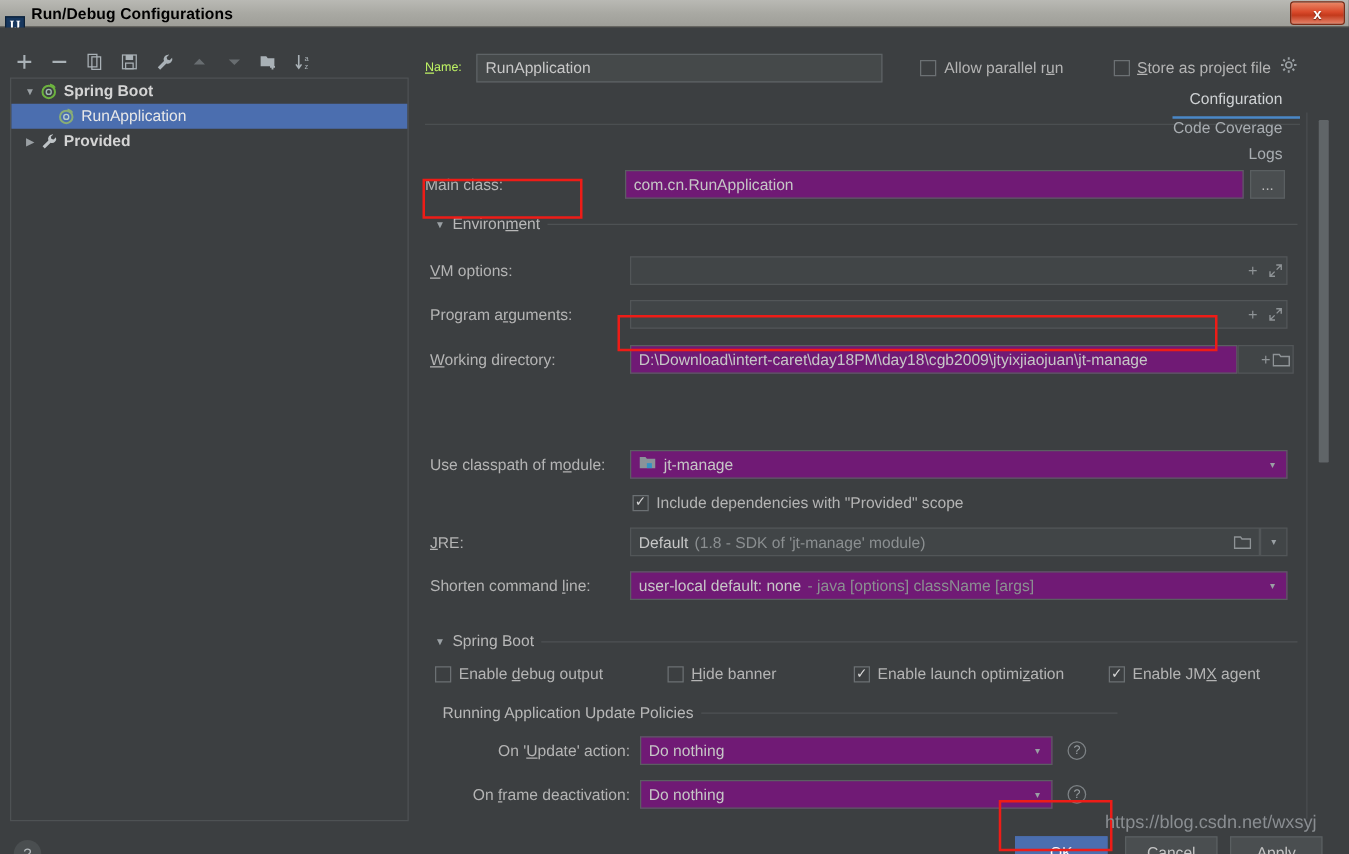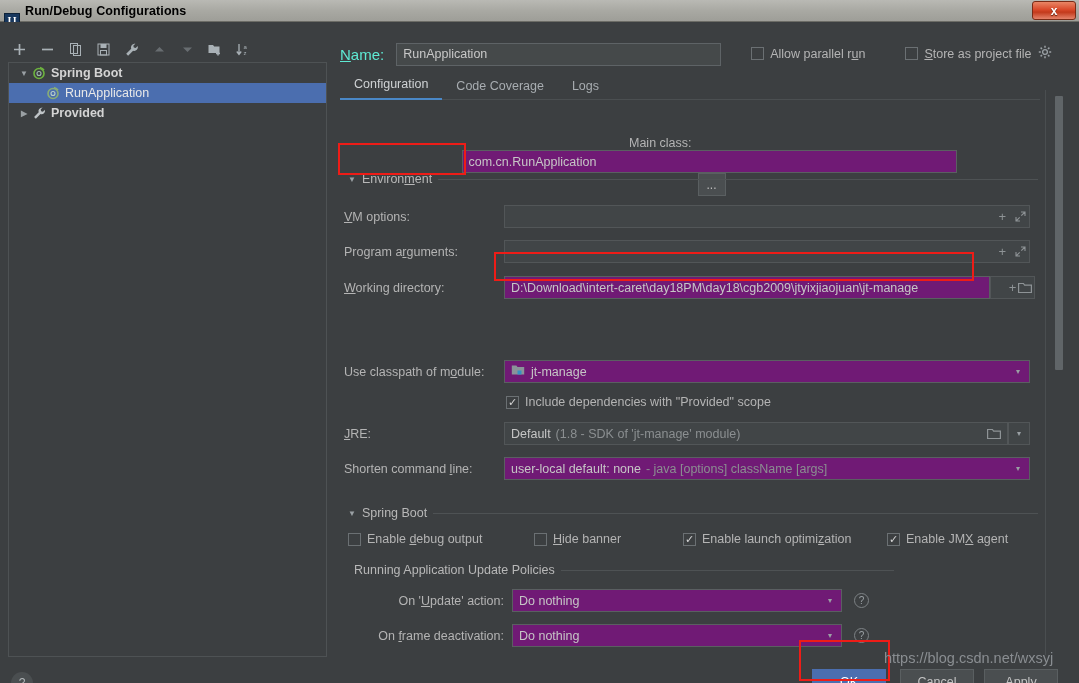--- a/index.html
+++ b/index.html
@@ -72,39 +72,39 @@
   .tree-ico { width: 16px; flex: 0 0 16px; margin-right: 4px; display: flex; align-items: center; justify-content: center; }
 
   
   #right-pane {
     position: absolute; left: 336px; top: 0; width: 743px; height: 620px;
   }
   #name-row {
     position: absolute; left: 4px; top: 20px; width: 735px; height: 24px;
     display: flex; align-items: center;
   }
-  .lbl { font-size: 15px; color: #5eead4; }
+  .lbl { font-size: 10px; color: #bef264; }
   .u { text-decoration: underline; }
   #name-input {
     margin-left: 12px; width: 325px; height: 23px;
     background: #45494a; border: 1px solid #5e6366;
     color: #c8c8c8; font-size: 12.5px; font-family: "Liberation Sans", sans-serif;
     padding: 0 6px; outline: none;
   }
-  .topcheck { display: flex; align-items: flex-start; font-size: 12.5px; color: #b4b4b4; }
+  .topcheck { display: flex; align-items: center; font-size: 12.5px; color: #b4b4b4; }
   .cb {
     width: 13px; height: 13px; border: 1px solid #6b7073; background: #3c3f41;
     margin-right: 6px; display: inline-flex; align-items: center; justify-content: center;
     font-size: 10px; color: #cfcfcf; line-height: 1;
   }
   .cb.checked::after { content: "\2713"; font-size: 11px; color: #d6d6d6; }
 
   #tabs {
     position: absolute; left: 4px; top: 50px; width: 700px; height: 28px;
-    display: flex; align-items: flex-end; gap: 0;
+    display: flex; align-items: flex-end; gap: 0; flex-direction: column;
   }
   .tab {
     font-size: 12.5px; color: #a8adb1; padding: 0 14px 7px 14px;
   }
   .tab.active { color: #cfd2d4; border-bottom: 2px solid #4a88c7; }
   #tab-underline {
     position: absolute; left: 4px; top: 77px; width: 700px; height: 1px; background: #4b4f51;
   }
 
   
@@ -297,21 +297,21 @@
 
     <div id="tab-underline"></div>
     <div id="tabs">
       <div class="tab active">Configuration</div>
       <div class="tab">Code Coverage</div>
       <div class="tab">Logs</div>
     </div>
 
     <div id="form">
 
-      <div class="row" style="left:23px; top:32px; width:700px;flex-direction:column;">
+      <div class="row" style="left:4px; top:32px; width:700px;">
         <span class="flabel" style="width:160px">Main class:</span>
         <span class="field" style="width:495px">com.cn.RunApplication</span>
         <span class="btn-sq" style="margin-left:5px">...</span>
       </div>
 
       <div class="sep-title" style="left:12px; top:68px; width:690px;">
         <span class="arrow-dn">▼</span>
         <span>Environ<span class="u">m</span>ent</span>
         <span class="sep-line" style="flex:1"></span>
       </div>

